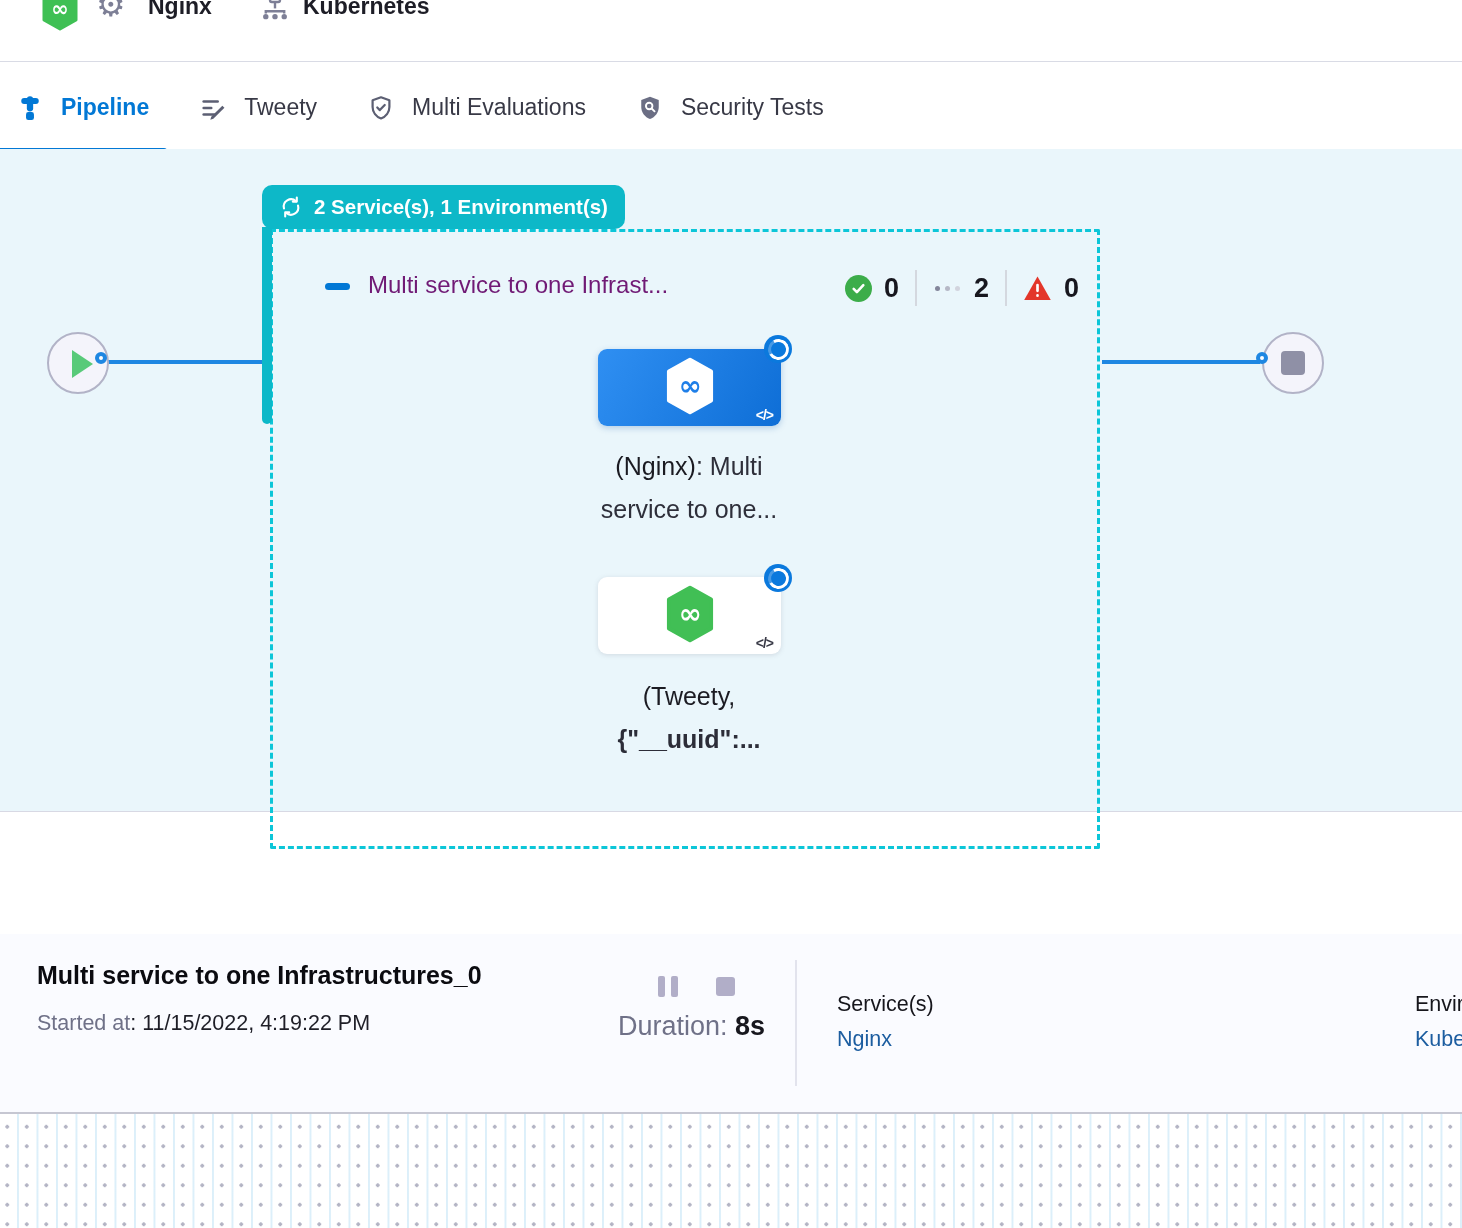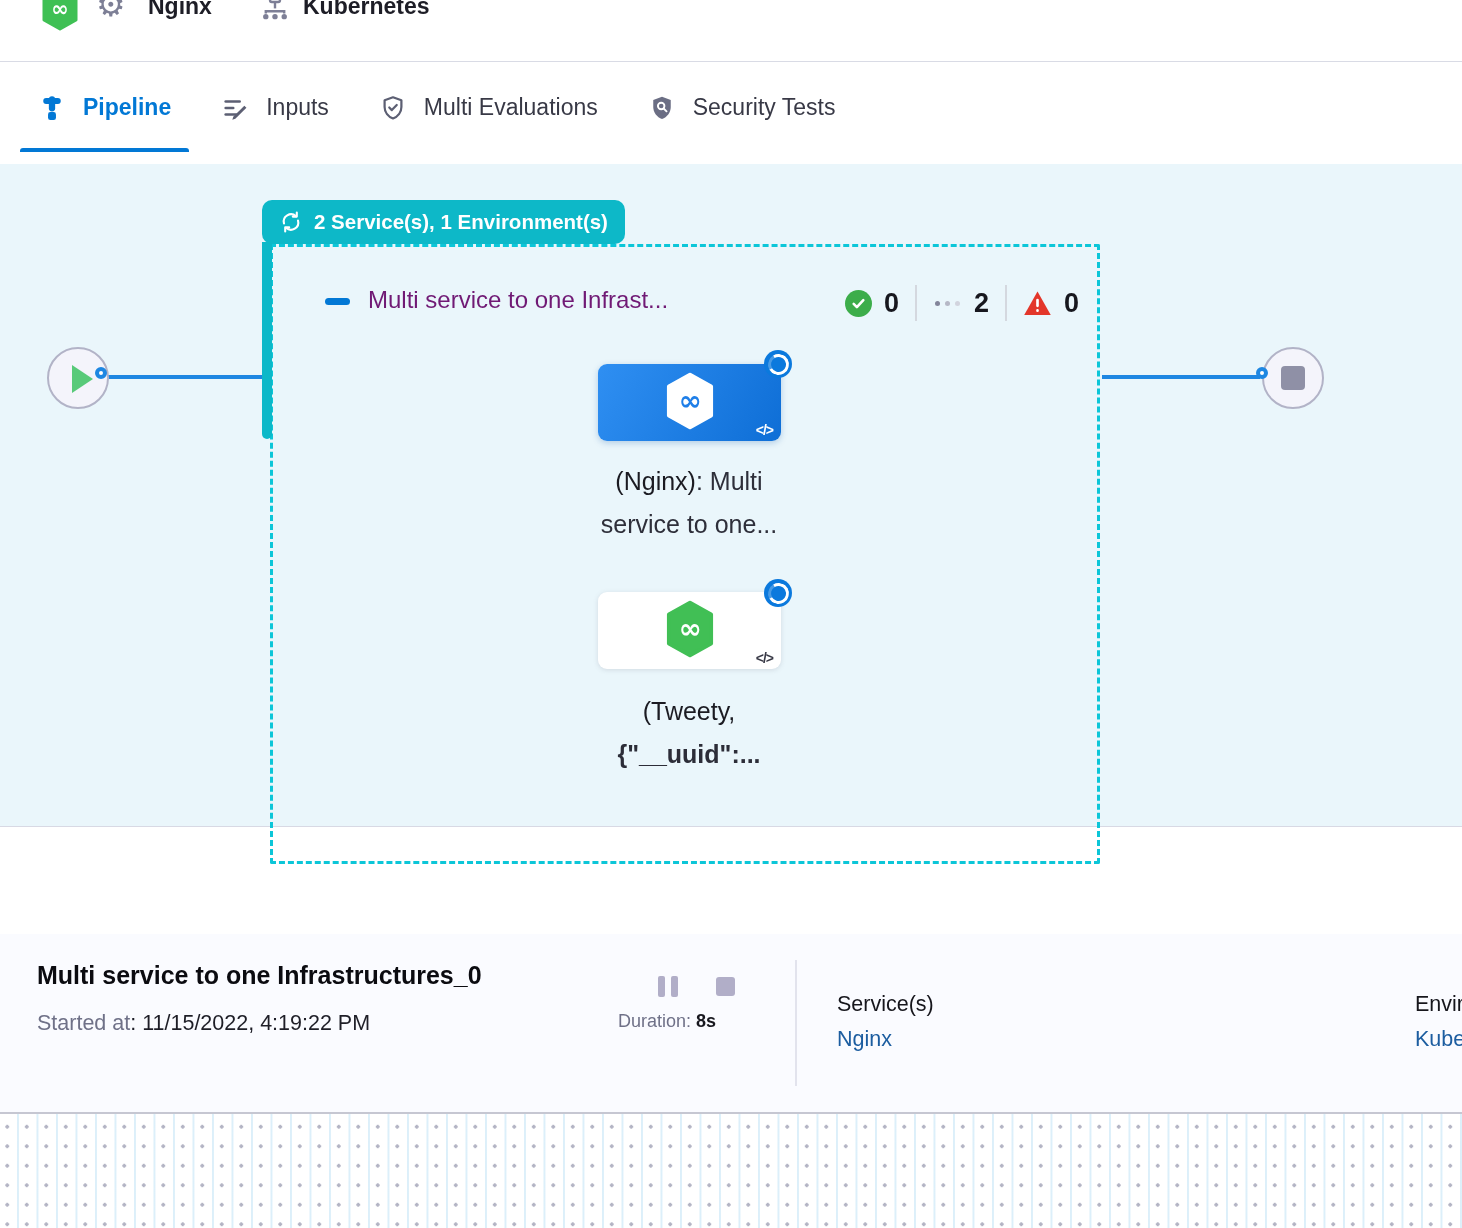--- a/index.html
+++ b/index.html
@@ -10,28 +10,28 @@
   
   .topbar { position:absolute; left:0; top:0; width:1462px; height:62px; background:#fff; border-bottom:1px solid #d9dbe5; overflow:hidden; }
   .crumb-item { position:absolute; display:flex; align-items:center; color:#1d1d26; font-size:23px; font-weight:600; }
   .crumb-svc-icon { position:absolute; left:40px; top:-13px; }
   .crumb-gear { position:absolute; left:96px; top:-12px; font-size:33px; line-height:33px; color:#7d7f96; }
   .crumb-svc-label { position:absolute; left:148px; top:-7px; }
   .crumb-k8s-icon { position:absolute; left:258px; top:-10px; }
   .crumb-env-label { position:absolute; left:303px; top:-7px; }
 
   
-  .tabbar { position:absolute; left:0; top:63px; width:1462px; height:89px; background:#fff; display:flex; align-items:center; padding-left:38px; gap:50px; }
+  .tabbar { position:absolute; left:0; top:63px; width:1462px; height:89px; background:#fff; display:flex; align-items:center; padding-left:16px; gap:50px; }
   .tab { position:relative; display:flex; align-items:center; gap:17px; height:100%; cursor:pointer; font-size:23px; color:#383946; font-weight:500; }
   .tab .tab-label { white-space:nowrap; }
   .tab.active { color:#0278d5; font-weight:700; }
   .tab.active .underline { position:absolute; left:-18px; right:-18px; bottom:0; height:4px; border-radius:3px 3px 0 0; background:#0278d5; }
 
   
-  .canvas { position:absolute; left:0; top:164px; width:1462px; height:663px; background:#eaf6fb; border-bottom:1px solid #d8d9e4; }
+  .canvas { position:absolute; left:0; top:149px; width:1462px; height:663px; background:#eaf6fb; border-bottom:1px solid #d8d9e4; }
 
   .group-badge { position:absolute; left:262px; top:36px; height:44px; display:flex; align-items:center; gap:11px; padding:0 17px; background:#0db8c8; border-radius:10px; color:#fff; font-size:20.5px; font-weight:700; z-index:4; white-space:nowrap; cursor:pointer; }
   .group-tail { position:absolute; left:262px; top:78px; width:10px; height:197px; background:#0db8c8; border-radius:0 0 5px 5px; z-index:3; }
   .stage-box { position:absolute; left:270px; top:80px; width:830px; height:620px; border:3px dashed #0cc6d8; border-radius:2px; z-index:1; }
 
   .collapse-minus { position:absolute; left:325px; top:134px; width:25px; height:7px; border-radius:3.5px; background:#0278d5; cursor:pointer; z-index:2; }
   .stage-title { position:absolute; left:368px; top:122px; font-size:24px; color:#701a75; white-space:nowrap; z-index:2; }
 
   .counts { position:absolute; left:845px; top:121px; display:flex; align-items:center; gap:12px; z-index:2; }
   .count-num { font-size:27px; font-weight:600; color:#17171e; }
@@ -73,21 +73,21 @@
 
   
   .footer { position:absolute; left:0; top:934px; width:1462px; height:202px; background:#fafbff; }
   .exec-title { position:absolute; left:37px; top:27px; font-size:25px; font-weight:700; color:#0b0b10; white-space:nowrap; }
   .started-row { position:absolute; left:37px; top:77px; font-size:21.5px; color:#1e1e27; white-space:nowrap; }
   .started-row .lbl { color:#6f7188; }
   .ctl { position:absolute; top:42px; cursor:pointer; }
   .ctl.pause { left:658px; display:flex; gap:6px; }
   .ctl.pause i { display:block; width:7px; height:21px; border-radius:2px; background:#b1aec8; }
   .ctl.stop { left:716px; width:19px; height:19px; margin-top:1px; border-radius:3px; background:#b1aec8; }
-  .duration-row { position:absolute; left:618px; top:77px; font-size:18px; color:#6f7188; white-space:nowrap; }
+  .duration-row { position:absolute; left:618px; top:77px; font-size:27px; color:#6f7188; white-space:nowrap; }
   .duration-row .val { color:#17171e; font-weight:600; }
   .footer-divider { position:absolute; left:795px; top:26px; width:2px; height:126px; background:#e2e3ed; }
   .kv-label { position:absolute; font-size:21.5px; font-weight:400; color:#16161c; white-space:nowrap; }
   .kv-value { position:absolute; font-size:21.5px; color:#1c5da0; white-space:nowrap; cursor:pointer; }
   .svc-label { left:837px; top:58px; }
   .svc-value { left:837px; top:93px; }
   .env-label { left:1415px; top:58px; }
   .env-value { left:1415px; top:93px; }
 
   
@@ -136,21 +136,21 @@
       <span class="tab-label">Pipeline</span>
       <span class="underline"></span>
     </div>
     <div class="tab">
       <svg width="28" height="28" viewBox="0 0 24 24" fill="none" stroke="#5c5f73" stroke-width="2.2" stroke-linecap="round">
         <path d="M4 6.5h12"></path>
           <path d="M4 12h6.5"></path>
           <path d="M4 17.5h9"></path>
         <path d="M10.5 19.5l9.5-9.5 1.8 1.8-9.5 9.5-2.6.8z" fill="#5c5f73" stroke="none"></path>
       </svg>
-      <span class="tab-label">Inputs</span>
+      <span class="tab-label">Tweety</span>
     </div>
     <div class="tab">
       <svg width="28" height="28" viewBox="0 0 24 24" fill="none" stroke="#5c5f73" stroke-width="1.9" stroke-linejoin="round">
         <path d="M12 2.8l7.2 2.6v5.8c0 4.6-3.1 8.3-7.2 9.8-4.1-1.5-7.2-5.2-7.2-9.8V5.4z"></path>
         <path d="M8.8 11.6l2.2 2.2 4.2-4.4" stroke-linecap="round"></path>
       </svg>
       <span class="tab-label">Multi Evaluations</span>
     </div>
     <div class="tab">
       <svg width="28" height="28" viewBox="0 0 24 24">

